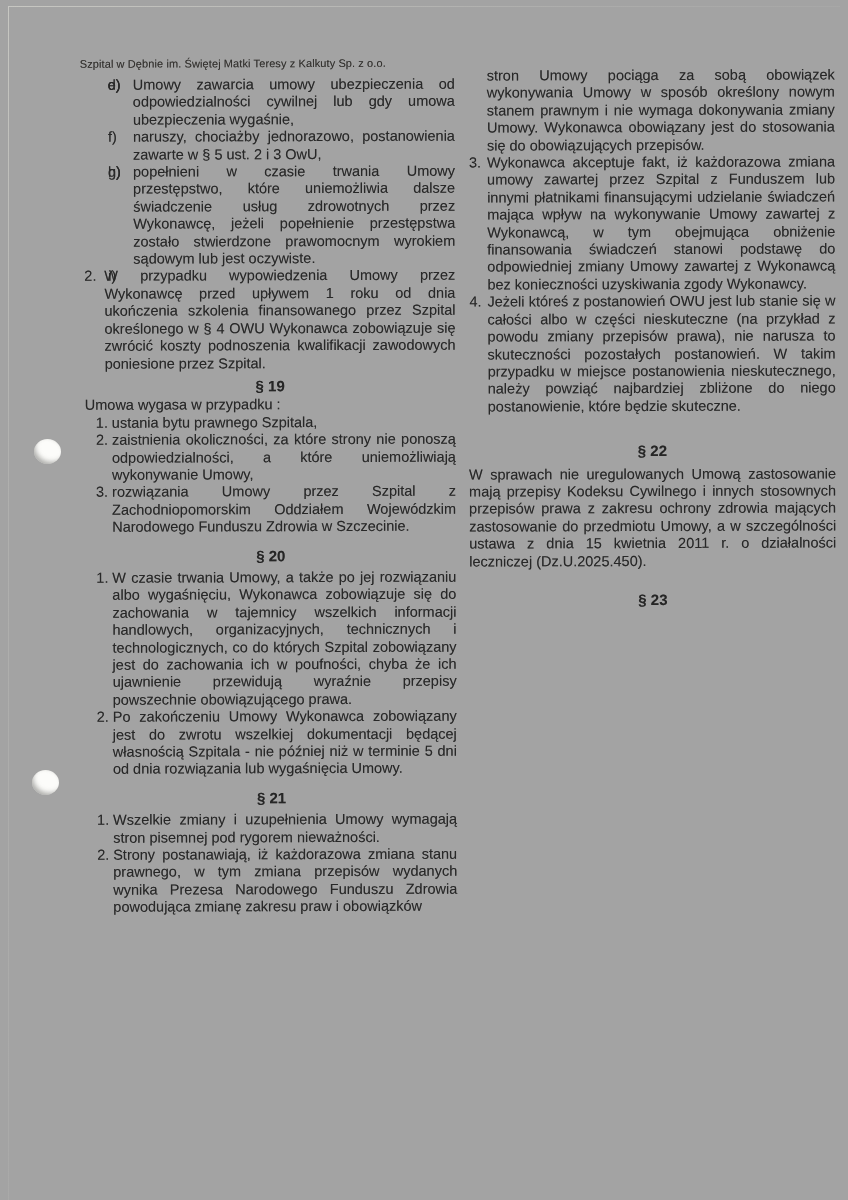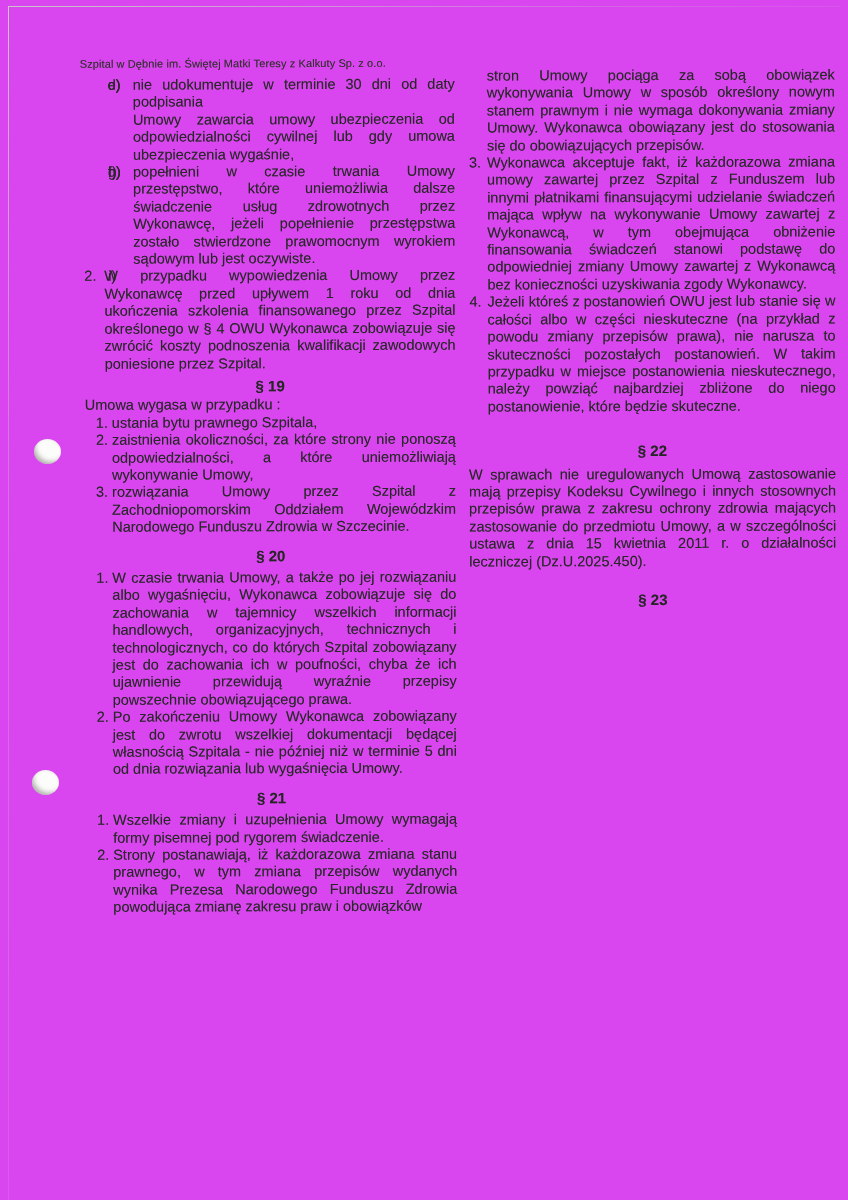--- a/index.html
+++ b/index.html
@@ -2,21 +2,21 @@
 <html><head>
 <meta charset="utf-8">
 <style>
   html,body { margin:0; padding:0; }
   body {
     width:848px; height:1200px; position:relative; overflow:hidden;
     background:#f0f0ee;
     font-family:"Liberation Sans","DejaVu Sans",sans-serif;
   }
   .page {
-    position:absolute; inset:0; background:#d946ef;text-decoration:underline;
+    position:absolute; inset:0; background:#a3a3a3;text-decoration:underline;
   }
   
   .edge-v {
     position:absolute; left:8px; top:6px; width:1px; height:1194px;
     background:linear-gradient(to bottom, #c7c7c2, rgba(199,199,194,0.35) 40%, rgba(199,199,194,0.18));
   }
   .edge-h {
     position:absolute; left:8px; top:6px; height:1px; width:832px;
     background:linear-gradient(to right, #c7c7c2, rgba(199,199,194,0.25) 70%, rgba(199,199,194,0.12));
   }
@@ -77,25 +77,25 @@
   <div class="tilt">
     <div class="doc-header soft">Szpital  w Dębnie im. Świętej Matki Teresy z Kalkuty Sp. z o.o.</div>
 
     <div class="col col-left soft">
 
       <div class="lt">
         <span class="m">d)</span>
       </div>
       <div class="lt">
         <span class="m">e)</span>
-        <div class="t">nie udokumentuje w terminie 30 dni od daty podpisania</div>
         <div class="t">Umowy zawarcia umowy ubezpieczenia od odpowiedzialności cywilnej lub gdy umowa ubezpieczenia wygaśnie,</div>
       </div>
       <div class="lt">
         <span class="m">f)</span>
+        <div class="t">naruszy, chociażby jednorazowo, postanowienia zawarte w § 5 ust. 2 i 3 OwU,</div>
       </div>
       <div class="lt">
         <span class="m">g)</span>
       </div>
       <div class="lt">
         <span class="m">h)</span>
         <div class="t">popełnieni w czasie trwania Umowy przestępstwo, które uniemożliwia dalsze świadczenie usług zdrowotnych przez Wykonawcę, jeżeli popełnienie przestępstwa zostało stwierdzone prawomocnym wyrokiem sądowym lub jest oczywiste.</div>
       </div>
       <div class="lt">
         <span class="m">i)</span>
@@ -127,21 +127,21 @@
         <div class="t">W czasie trwania Umowy, a także po jej rozwiązaniu albo wygaśnięciu, Wykonawca zobowiązuje się do zachowania w tajemnicy wszelkich informacji handlowych, organizacyjnych, technicznych i technologicznych, co do których Szpital zobowiązany jest do zachowania ich w poufności, chyba że ich ujawnienie przewidują wyraźnie przepisy powszechnie obowiązującego prawa.</div>
       </div>
       <div class="n1">
         <span class="m">2.</span>
         <div class="t">Po zakończeniu Umowy Wykonawca zobowiązany jest do zwrotu wszelkiej dokumentacji będącej własnością Szpitala - nie później niż w terminie 5 dni od dnia rozwiązania lub wygaśnięcia Umowy.</div>
       </div>
 
       <div class="h">§ 21</div>
       <div class="n1">
         <span class="m">1.</span>
-        <div class="t">Wszelkie zmiany i uzupełnienia Umowy wymagają formy pisemnej pod rygorem świadczenie.</div>
+        <div class="t">Wszelkie zmiany i uzupełnienia Umowy wymagają stron pisemnej pod rygorem nieważności.</div>
       </div>
       <div class="n1">
         <span class="m">2.</span>
         <div class="t">Strony postanawiają, iż każdorazowa zmiana stanu prawnego, w tym zmiana przepisów wydanych wynika Prezesa Narodowego Funduszu Zdrowia powodująca zmianę zakresu praw i obowiązków</div>
       </div>
     </div>
 
     <div class="col col-right soft">
       <div class="t rcont">stron Umowy pociąga za sobą obowiązek wykonywania Umowy w sposób określony nowym stanem prawnym i nie wymaga dokonywania zmiany Umowy. Wykonawca obowiązany jest do stosowania się do obowiązujących przepisów.</div>
 

